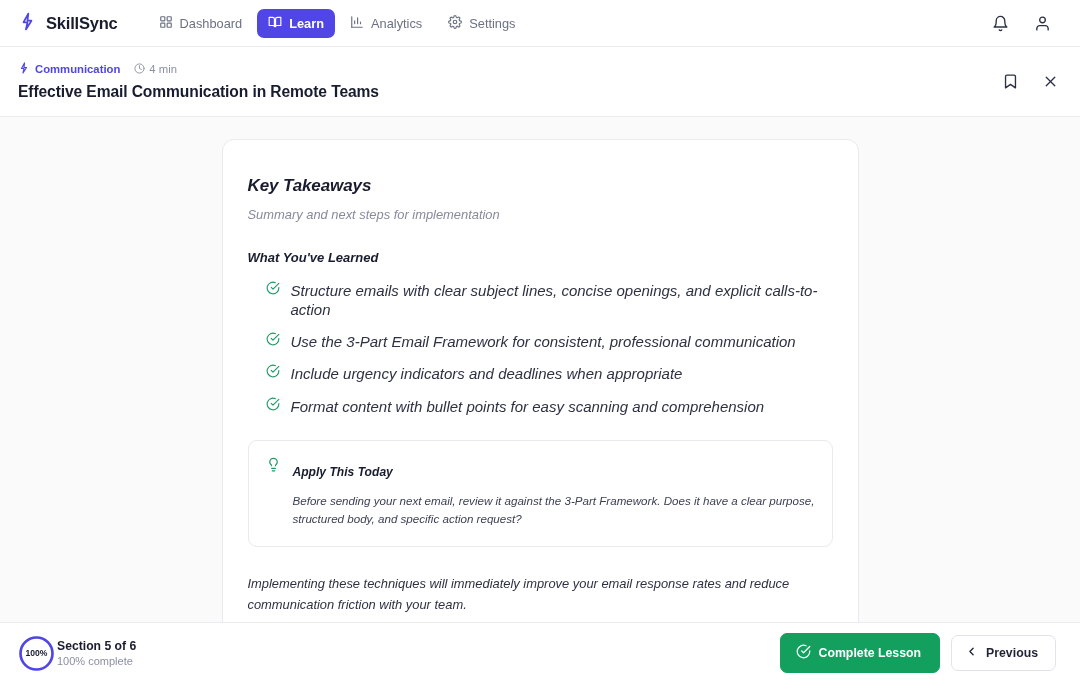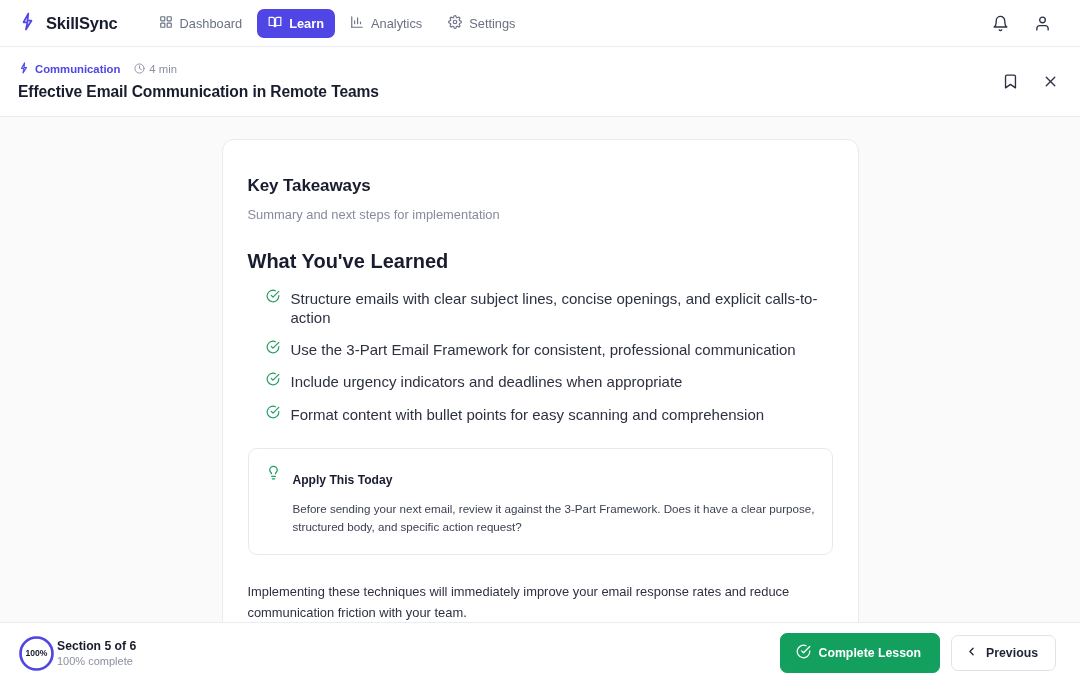--- a/index.html
+++ b/index.html
@@ -60,24 +60,25 @@
     display: flex; justify-content: center;
     padding-top: 22px;
   }
   .card {
     width: 637px;
     background: #ffffff;
     border: 1px solid #e9eaee;
     border-radius: 12px;
     padding: 36px 25px 34px 25px;
     align-self: flex-start;
+    font-style: italic;
   }
   .card-title { font-size: 17px; font-weight: bold; color: #181c2e; margin-bottom: 11px; letter-spacing: -0.1px; }
   .card-sub { font-size: 12.9px; color: #868b9c; margin-bottom: 28px; }
-  .section-head { font-size: 20px; font-weight: bold; color: #181c2e; margin-bottom: 16px; }
+  .section-head { font-size: 13px; font-weight: bold; color: #181c2e; margin-bottom: 16px; }
 
   .check-list { list-style: none; margin: 0 0 24px 0; padding: 0; }
   .check-item { display: flex; align-items: flex-start; gap: 11px; padding: 0 0 0 18px; margin-bottom: 12.5px; }
   .check-item:last-child { margin-bottom: 4px; }
   .check-text { font-size: 15px; color: #2d3142; line-height: 1.25; padding-top: 1px; }
 
   .callout {
     border: 1px solid #e9eaee;
     border-radius: 9px;
     background: #ffffff;

